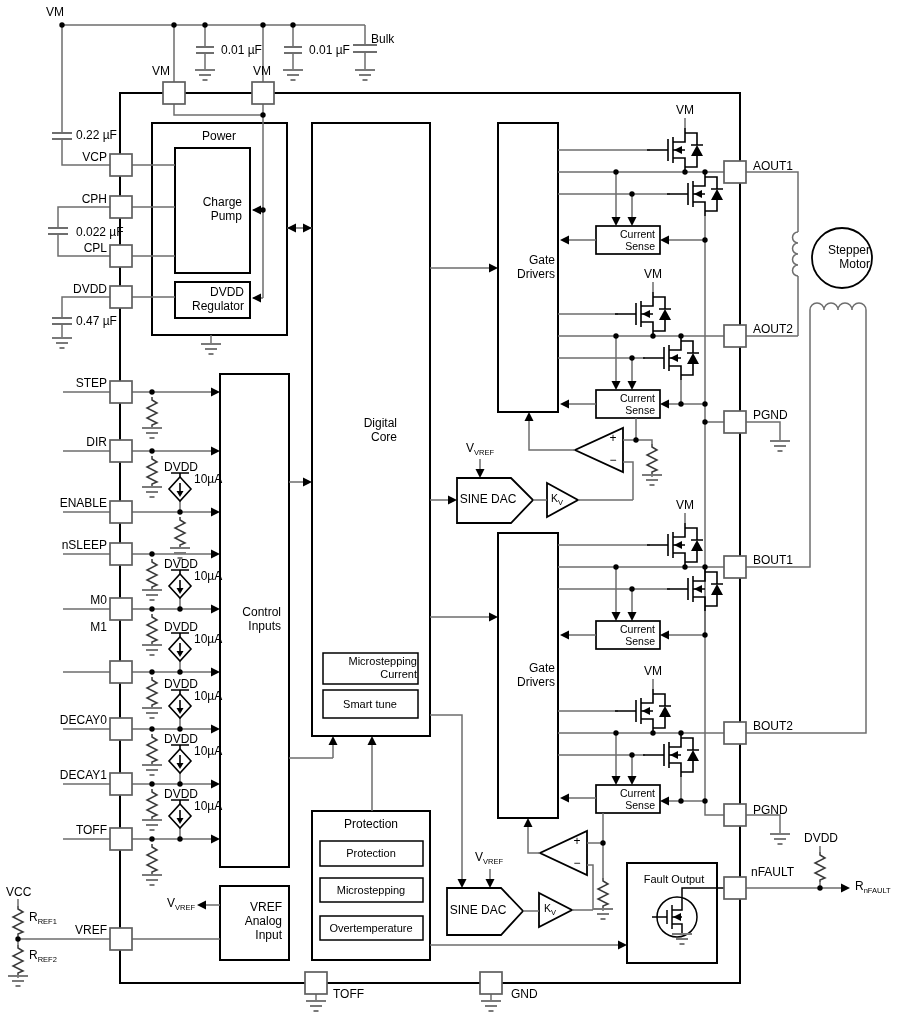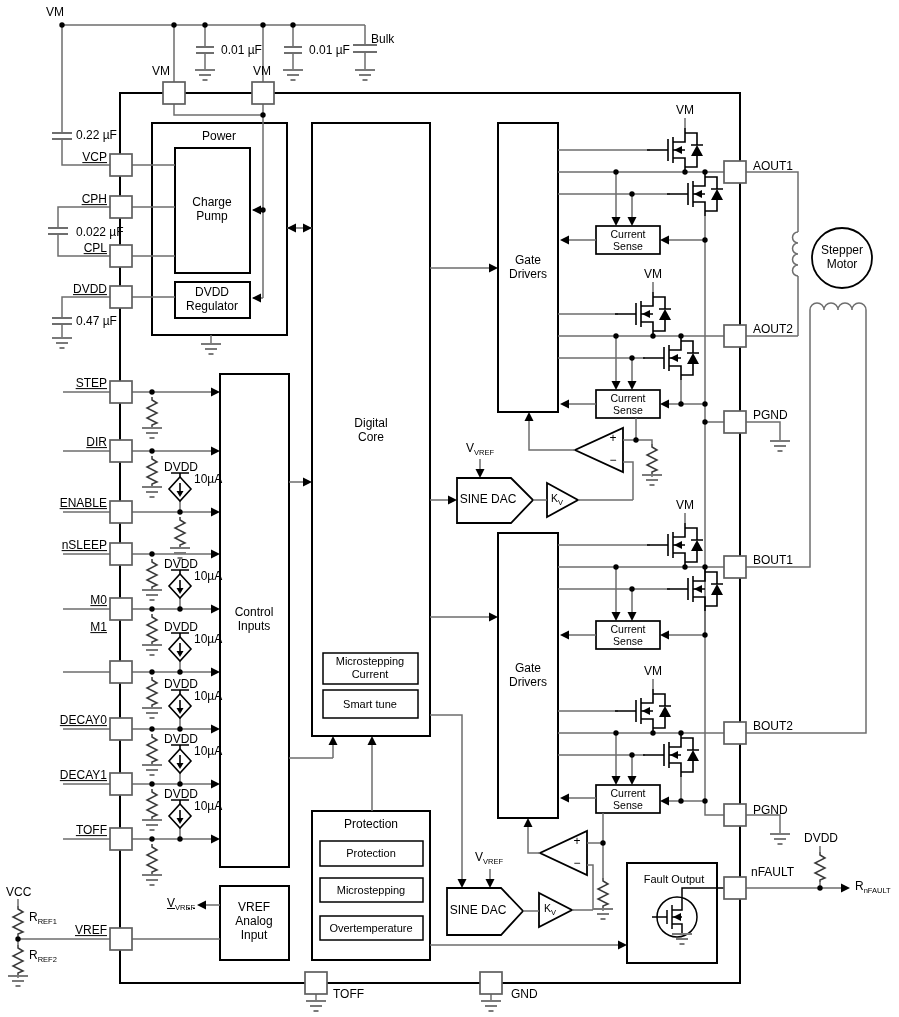--- a/index.html
+++ b/index.html
@@ -2,24 +2,24 @@
 <html><head>
 <meta charset="utf-8">
 <style>
   html,body{margin:0;padding:0;background:#ffffff;}
   .stage{position:relative;width:899px;height:1017px;background:#fff;
          font-family:"Liberation Sans",sans-serif;color:#000;overflow:hidden;}
   .stage svg{position:absolute;left:0;top:0;}
   .lbl{position:absolute;font-size:12px;line-height:1.15;white-space:nowrap;
        transform:translateY(-50%);}
   .lbr{position:absolute;font-size:12px;line-height:1.15;white-space:nowrap;
-       transform:translateY(-50%);text-align:right;text-decoration:underline;}
+       transform:translateY(-50%);text-align:right;}
   .lbc{position:absolute;font-size:12px;line-height:1.15;white-space:nowrap;
        transform:translate(-50%,-50%);text-align:center;}
-  .wrap{white-space:normal;}
+  .wrap{white-space:normal;text-align:right;}
   .s11{font-size:11px;}
   .s10{font-size:10.5px;}
   sub{font-size:7.5px;}
 </style>
 </head>
 <body>
 
 <div class="stage">
 
 <svg width="899" height="1017" viewBox="0 0 899 1017">

